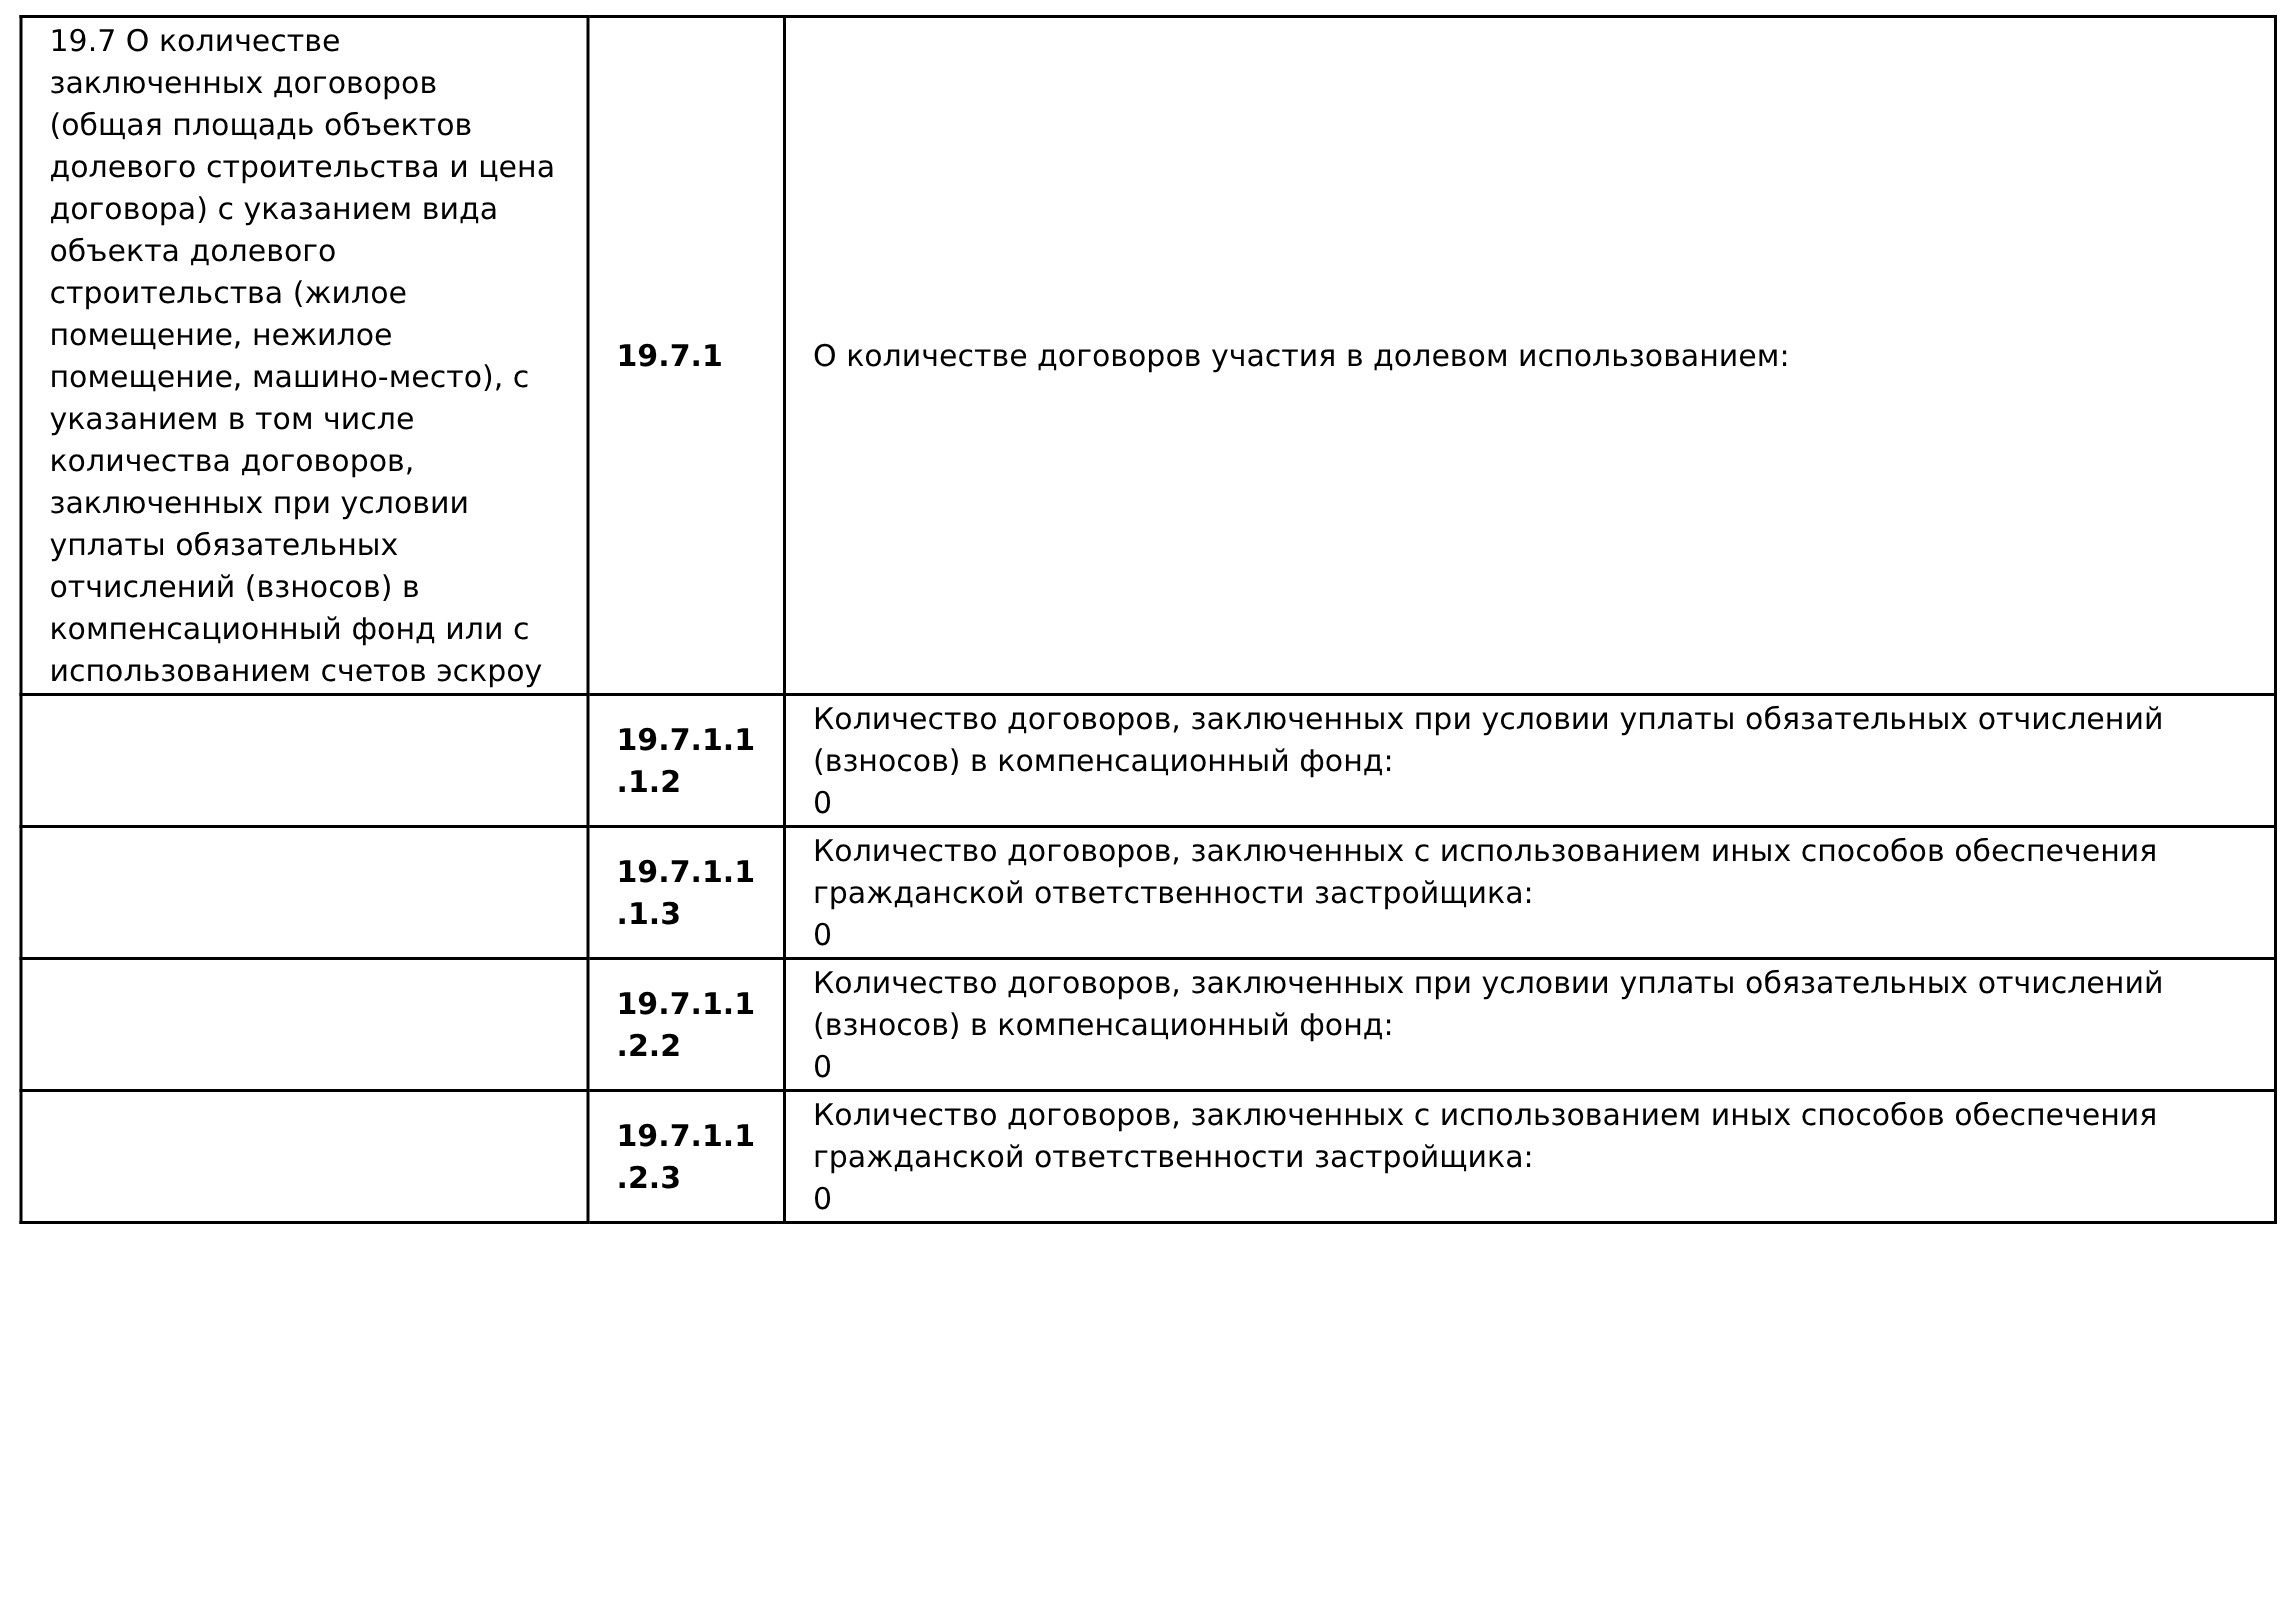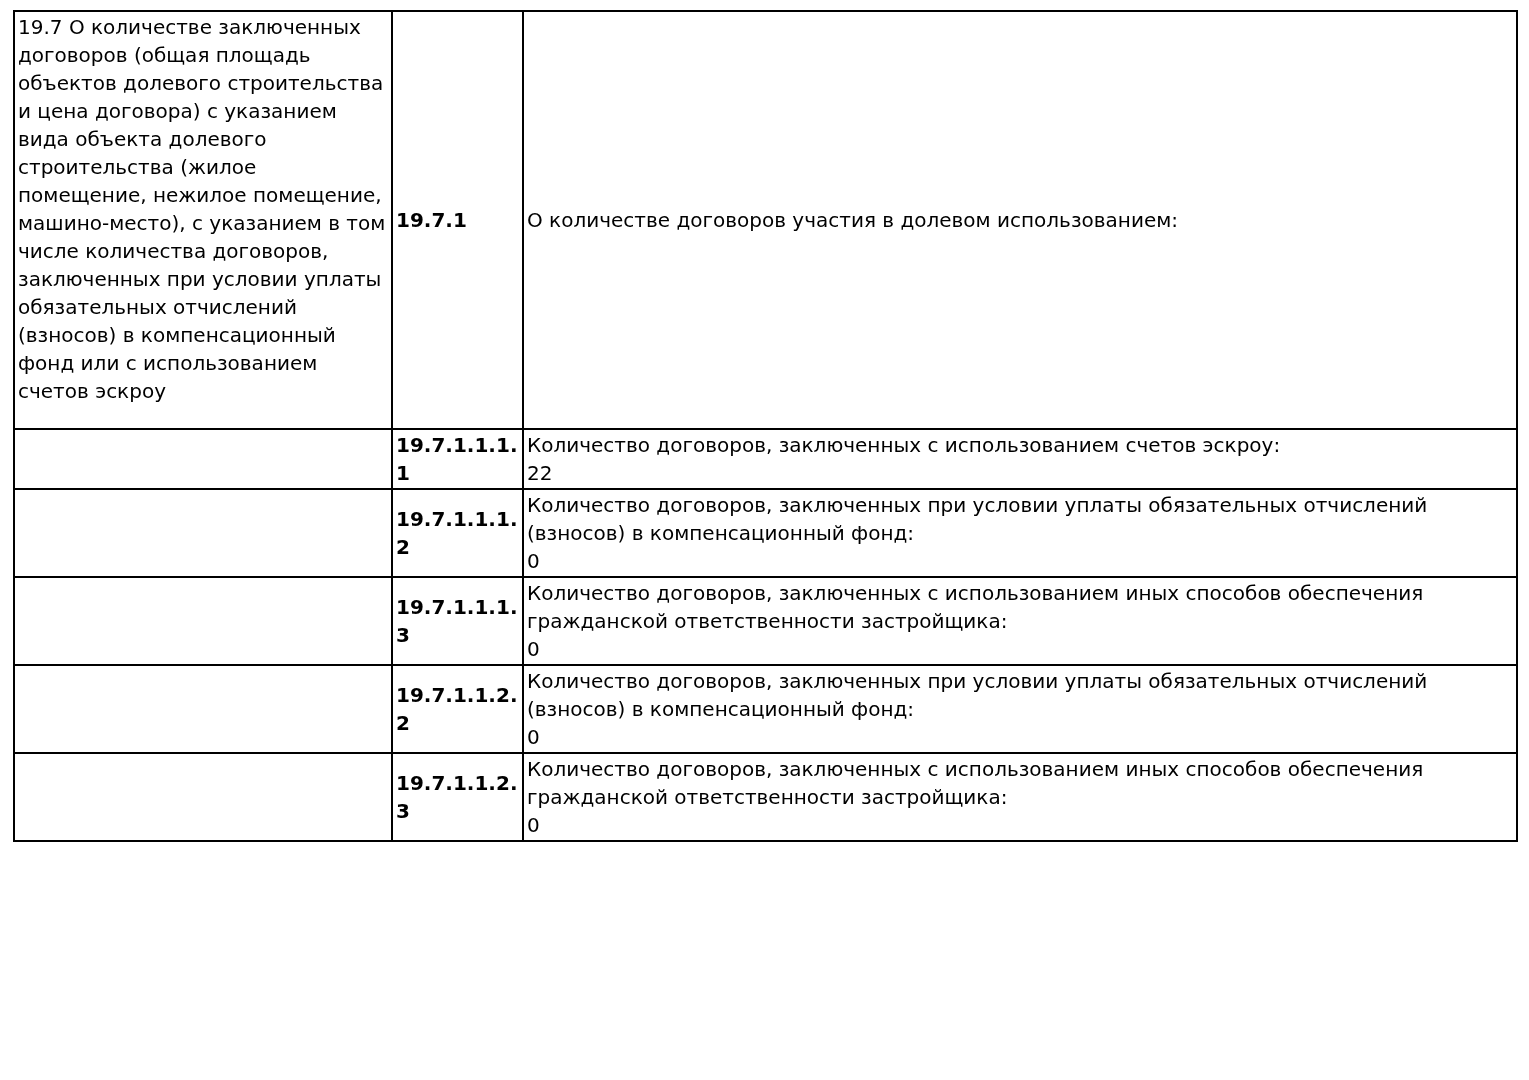--- a/index.html
+++ b/index.html
@@ -20,21 +20,21 @@
   table.decl {
     border-collapse: collapse;
     table-layout: fixed;
     width: 1503px;
   }
   col.c1 { width: 378px; }
   col.c2 { width: 131px; }
   col.c3 { width: 994px; }
   td {
     border: 2px solid #000000;
-    padding: 1px 3px;
+    padding: 1px 18px;
     line-height: 28px;
     vertical-align: middle;
     word-wrap: break-word;
   }
   td.section-cell {
     vertical-align: top;
   }
   tr.first-row { height: 418px; }
   td.code-cell { vertical-align: middle; font-weight: bold; }
   .row-label, .row-value { line-height: 28px; }
@@ -48,28 +48,20 @@
       <col class="c1">
       <col class="c2">
       <col class="c3">
     </colgroup>
     <tbody id="table-body">
       <tr class="first-row">
         <td class="section-cell">19.7 О количестве заключенных договоров (общая площадь объектов долевого строительства и цена договора) с указанием вида объекта долевого строительства (жилое помещение, нежилое помещение, машино-место), с указанием в том числе количества договоров, заключенных при условии уплаты обязательных отчислений (взносов) в компенсационный фонд или с использованием счетов эскроу</td>
         <td class="code-cell">19.7.1</td>
         <td class="label-cell">О количестве договоров участия в долевом использованием:</td>
       </tr>
-        <tr>
-    <td class="section-cell"></td>
-    <td class="code-cell">19.7.1.1.1.1</td>
-    <td class="label-cell">
-      <div class="row-label">Количество договоров, заключенных с использованием счетов эскроу:</div>
-      <div class="row-value">22</div>
-    </td>
-  </tr>
         <tr>
     <td class="section-cell"></td>
     <td class="code-cell">19.7.1.1.1.2</td>
     <td class="label-cell">
       <div class="row-label">Количество договоров, заключенных при условии уплаты обязательных отчислений (взносов) в компенсационный фонд:</div>
       <div class="row-value">0</div>
     </td>
   </tr>
         <tr>
     <td class="section-cell"></td>

